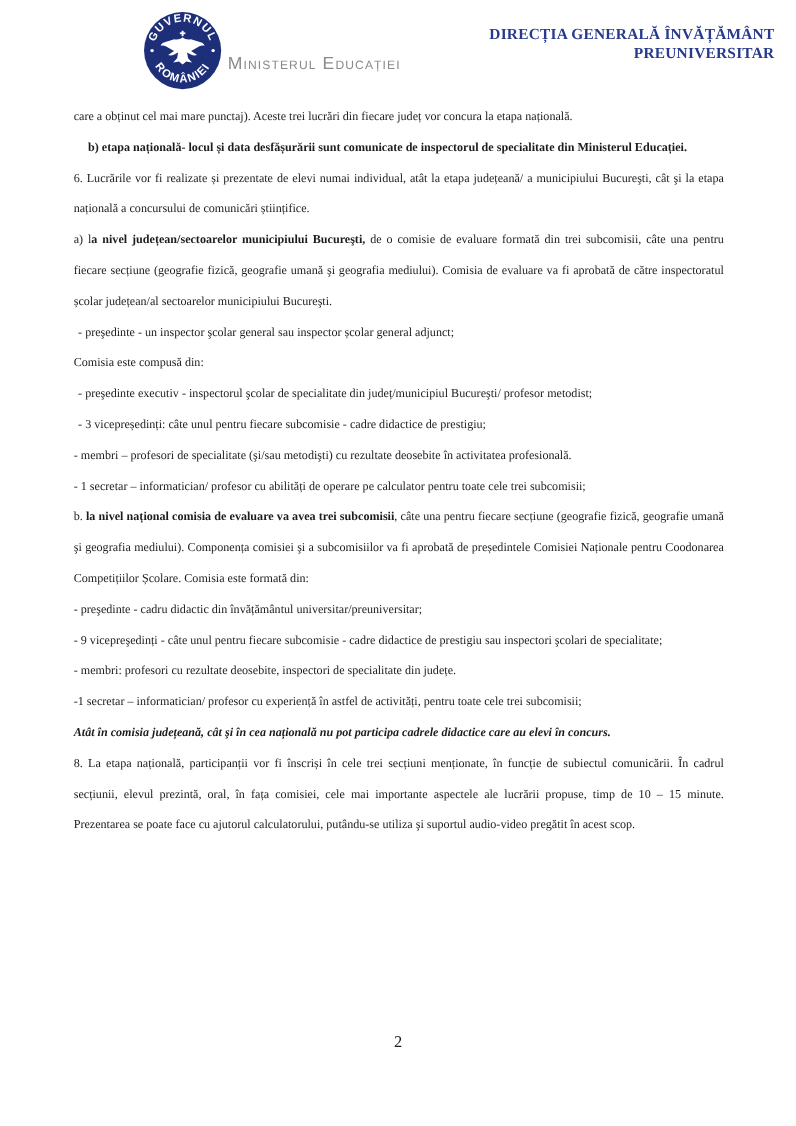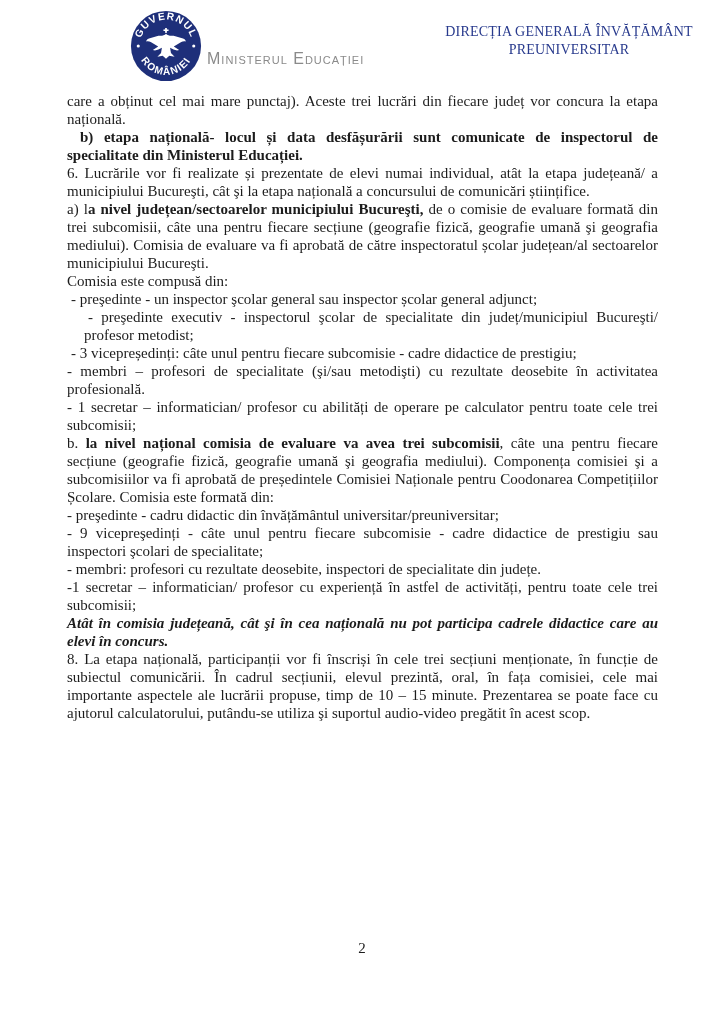--- a/index.html
+++ b/index.html
@@ -27,33 +27,33 @@
   .ministry{
     position:absolute;left:207px;top:50px;
     font-family:"Liberation Sans", sans-serif;
     font-variant:small-caps;
     font-size:16px;
     letter-spacing:1px;
     color:var(--ministry-gray);
   }
   .department{
     position:absolute;right:20px;top:23px;width:270px;
-    text-align:center;
+    text-align:right;
     font-family:"Liberation Serif", serif;
-    font-weight:normal;
+    font-weight:bold;
     font-size:14px;
     line-height:18px;
     color:var(--accent);
     letter-spacing:.2px;
   }
   
   .content{
     padding:4px 66px 0 67px;
-    font-size:15px;
-    line-height:18px;
+    font-size:11px;
+    line-height:28px;
     text-align:justify;
   }
   .content p.para{margin:0;}
   
   .footer{
     position:absolute;left:0;right:0;top:940px;
     text-align:center;
     font-size:15px;
   }
 </style>
@@ -94,23 +94,23 @@
       <div>PREUNIVERSITAR</div>
     </div>
 
   </header>
 
   <main class="content">
       <p class="para"><span>care a obținut cel mai mare punctaj). Aceste trei lucrări din fiecare județ vor concura la etapa națională.</span></p>
       <p class="para" style="text-indent: 13px; font-weight: bold;"><span>b) etapa națională- locul și data desfășurării sunt comunicate de inspectorul de specialitate din Ministerul Educației.</span></p>
       <p class="para"><span>6. Lucrările vor fi realizate și prezentate de elevi numai individual, atât la etapa județeană/ a municipiului Bucureşti, cât şi la etapa națională a concursului de comunicări științifice.</span></p>
       <p class="para"><span>a) l</span><span style="font-weight: bold;">a nivel județean/sectoarelor municipiului Bucureşti,</span><span> de o comisie de evaluare formată din trei subcomisii, câte una pentru fiecare secțiune (geografie fizică, geografie umană şi geografia mediului). Comisia de evaluare va fi aprobată de către inspectoratul școlar județean/al sectoarelor municipiului Bucureşti.</span></p>
+      <p class="para" style="text-indent: 4px;"><span>- preşedinte - un inspector şcolar general sau inspector școlar general adjunct;</span></p>
       <p class="para"><span>Comisia este compusă din:</span></p>
-      <p class="para" style="text-indent: 4px;"><span>- preşedinte - un inspector şcolar general sau inspector școlar general adjunct;</span></p>
-      <p class="para" style="text-indent: 4px; margin-left: 17px;"><span>- preşedinte executiv - inspectorul şcolar de specialitate din județ/municipiul Bucureşti/ profesor metodist;</span></p>
+      <p class="para" style="text-indent: 4px;"><span>- preşedinte executiv - inspectorul şcolar de specialitate din județ/municipiul Bucureşti/ profesor metodist;</span></p>
       <p class="para" style="text-indent: 4px;"><span>- 3 vicepreședinți: câte unul pentru fiecare subcomisie - cadre didactice de prestigiu;</span></p>
       <p class="para"><span>- membri – profesori de specialitate (şi/sau metodişti) cu rezultate deosebite în activitatea profesională.</span></p>
       <p class="para"><span>- 1 secretar – informatician/ profesor cu abilități de operare pe calculator pentru toate cele trei subcomisii;</span></p>
       <p class="para"><span>b. </span><span style="font-weight: bold;">la nivel național comisia de evaluare va avea trei subcomisii</span><span>, câte una pentru fiecare secțiune (geografie fizică, geografie umană şi geografia mediului). Componența comisiei şi a subcomisiilor va fi aprobată de președintele Comisiei Naționale pentru Coodonarea Competițiilor Școlare. Comisia este formată din:</span></p>
       <p class="para"><span>- preşedinte - cadru didactic din învățământul universitar/preuniversitar;</span></p>
       <p class="para"><span>- 9 vicepreşedinți - câte unul pentru fiecare subcomisie - cadre didactice de prestigiu sau inspectori şcolari de specialitate;</span></p>
       <p class="para"><span>- membri: profesori cu rezultate deosebite, inspectori de specialitate din județe.</span></p>
       <p class="para"><span>-1 secretar – informatician/ profesor cu experiență în astfel de activități, pentru toate cele trei subcomisii;</span></p>
       <p class="para"><span style="font-weight: bold; font-style: italic;">Atât în comisia județeană, cât şi în cea națională nu pot participa cadrele didactice care au elevi în concurs.</span></p>
       <p class="para"><span>8. La etapa națională, participanții vor fi înscriși în cele trei secțiuni menționate, în funcție de subiectul comunicării. În cadrul secțiunii, elevul prezintă, oral, în fața comisiei, cele mai importante aspectele ale lucrării propuse, timp de 10 – 15 minute. Prezentarea se poate face cu ajutorul calculatorului, putându-se utiliza şi suportul audio-video pregătit în acest scop.</span></p>

